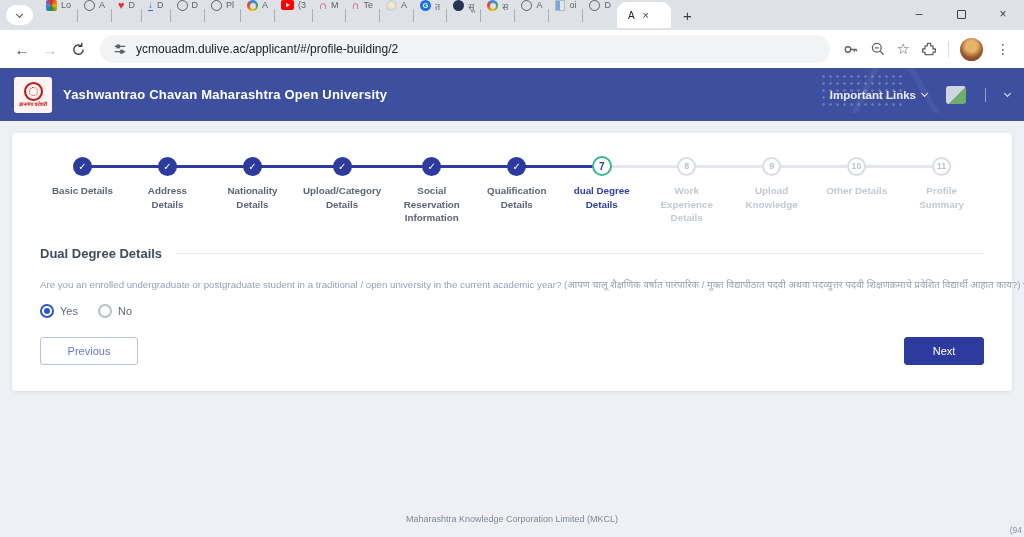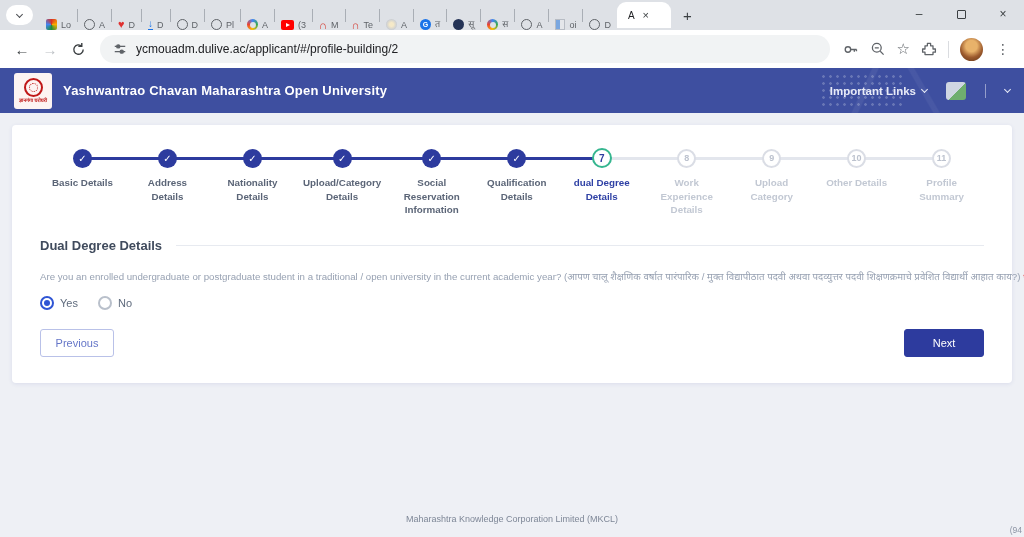--- a/index.html
+++ b/index.html
@@ -4,21 +4,21 @@
 <style>
   * { margin:0; padding:0; box-sizing:border-box; }
   html,body { width:1024px; height:537px; overflow:hidden; }
   body { font-family:"Liberation Sans","DejaVu Sans",sans-serif; background:#eef0f5; position:relative; }
 
   
   .tabstrip { height:30px; background:#dee1e6; display:flex; align-items:flex-end; padding-left:6px; }
   .tabstrip-inner { display:flex; align-items:center; height:30px; flex:1; min-width:0; }
   .tab-search { width:27px; height:20px; background:#fff; border-radius:10px; display:flex; align-items:center; justify-content:center; margin-right:7px; flex:none; cursor:pointer; }
   .chev { width:5px; height:5px; border-left:1.6px solid #4a4d51; border-bottom:1.6px solid #4a4d51; transform:rotate(-45deg); display:inline-block; margin-top:-2px; }
-  .mini-tab { display:flex; align-items:flex-end; gap:4px; padding:0 6px; height:30px; font-size:9px; color:#5f6368; flex:none; cursor:pointer; white-space:nowrap; }
+  .mini-tab { display:flex; align-items:flex-start; gap:4px; padding:0 6px; height:30px; font-size:9px; color:#5f6368; flex:none; cursor:pointer; white-space:nowrap; }
   .tdiv { width:1px; height:13px; background:#a9aeb5; flex:none; }
   .fav { flex:none; display:inline-block; }
   .fav-pinwheel { width:11px; height:11px; border-radius:2px; background:conic-gradient(#d93025,#f9ab00,#1e8e3e,#4285f4,#d93025); }
   .fav-globe { width:11px; height:11px; border-radius:50%; border:1.6px solid #5f6368; }
   .fav-heart { color:#e03131; font-size:11px; line-height:11px; }
   .fav-download { color:#1a73e8; font-size:10px; line-height:10px; font-weight:bold; border-bottom:1.6px solid #1a73e8; }
   .fav-google { width:11px; height:11px; border-radius:50%; background:conic-gradient(#4285f4,#34a853,#fbbc05,#ea4335,#4285f4); position:relative; }
   .fav-google::after { content:""; position:absolute; inset:2.5px; background:#dee1e6; border-radius:50%; }
   .fav-youtube { width:13px; height:10px; background:#f00; border-radius:2px; display:flex; align-items:center; justify-content:center; }
   .fav-youtube span { width:0; height:0; border-left:4px solid #fff; border-top:2.5px solid transparent; border-bottom:2.5px solid transparent; }
@@ -40,21 +40,21 @@
   .url-pill { flex:1; height:28px; background:#f1f3f4; border-radius:14px; display:flex; align-items:center; gap:9px; padding:13px 13px; margin:0 8px; min-width:0; cursor:text; }
   .url-text { font-size:12px; color:#202124; white-space:nowrap; overflow:hidden; }
   .tb-right { display:flex; align-items:center; gap:11px; padding:0 4px; flex:none; }
   .tb-ic { color:#5f6368; display:flex; align-items:center; cursor:pointer; }
   .star { font-size:15px; }
   .vsep { width:1px; height:17px; background:#dadce0; }
   .avatar { width:23px; height:23px; border-radius:50%; background:radial-gradient(circle at 50% 35%, #e8b26a 0 30%, #9c5a2d 60%, #5d3317 100%); cursor:pointer; }
   .dots { font-size:14px; color:#5f6368; letter-spacing:0; cursor:pointer; padding:0 2px; }
 
   
-  .app-header { height:45px; background:#3e4fa0; display:flex; align-items:center; gap:11px; padding:0 14px; position:relative; overflow:hidden; }
+  .app-header { height:53px; background:#3e4fa0; display:flex; align-items:center; gap:11px; padding:0 14px; position:relative; overflow:hidden; }
   .app-header::before { content:""; position:absolute; right:118px; top:5px; width:86px; height:36px;
      background-image:radial-gradient(rgba(255,255,255,.22) 1px, transparent 1.6px); background-size:7px 7px; }
   .app-header::after { content:""; position:absolute; right:0; top:0; width:300px; height:45px;
      background:linear-gradient(115deg, transparent 46%, rgba(255,255,255,.06) 46.5%, rgba(255,255,255,.06) 48%, transparent 48.5%),
                 linear-gradient(60deg, transparent 64%, rgba(255,255,255,.05) 64.5%, rgba(255,255,255,.05) 66%, transparent 66.5%); }
   .logo-box { width:38px; height:36px; background:#fdf4f2; border-radius:3px; display:flex; flex-direction:column; align-items:center; justify-content:center; gap:1px; flex:none; z-index:1; }
   .logo-emblem { width:19px; height:19px; border:2px solid #c01818; border-radius:50%; display:flex; align-items:center; justify-content:center; }
   .logo-emblem::after { content:""; width:7px; height:7px; border-radius:50%; border:1.5px dotted #c01818; }
   .logo-text { font-size:5px; color:#c01818; line-height:5px; font-weight:bold; white-space:nowrap; }
   .hdr-title { color:#fff; font-size:13px; font-weight:bold; letter-spacing:.2px; z-index:1; }
@@ -94,21 +94,21 @@
 
   .radio-row { margin-top:13px; display:flex; align-items:center; gap:20px; }
   .radio-item { display:flex; align-items:center; gap:6px; font-size:11px; color:#5f6b7d; cursor:pointer; }
   .radio { width:14px; height:14px; border-radius:50%; position:relative; flex:none; }
   .radio.on { border:2px solid #2f55d4; }
   .radio.on::after { content:""; position:absolute; inset:2px; border-radius:50%; background:#2f55d4; }
   .radio.off { border:2px solid #b9c0cb; }
 
   .btn-row { position:absolute; left:28px; right:28px; bottom:26px; display:flex; justify-content:space-between; align-items:center; }
   .btn { height:28px; border-radius:3px; font-size:11px; font-family:inherit; cursor:pointer; }
-  .btn-prev { width:74px; background:#fff; border:1px solid #b9c1e8; color:#6576c8; }
+  .btn-prev { width:98px; background:#fff; border:1px solid #b9c1e8; color:#6576c8; }
   .btn-next { width:80px; background:#2d3b9e; border:1px solid #2d3b9e; color:#fff; }
 
   .footer { position:absolute; left:0; right:0; bottom:13px; text-align:center; font-size:9px; color:#7e8797; }
   .corner { position:absolute; right:2px; bottom:2px; font-size:8.5px; color:#8b93a3; }
 
   
   svg.ic { display:block; }
 </style>
 </head>
 <body>
@@ -352,21 +352,21 @@
             <div class="dot todo">8</div>
           </div>
           <div class="slabel">Work Experience Details</div>
         </div>
         <div class="step todo">
           <span class="sline l grey"></span>
           <span class="sline r grey"></span>
           <div class="dot-wrap">
             <div class="dot todo">9</div>
           </div>
-          <div class="slabel">Upload Category</div>
+          <div class="slabel">Upload Knowledge</div>
         </div>
         <div class="step todo">
           <span class="sline l grey"></span>
           <span class="sline r grey"></span>
           <div class="dot-wrap">
             <div class="dot todo">10</div>
           </div>
           <div class="slabel">Other Details</div>
         </div>
         <div class="step todo">

